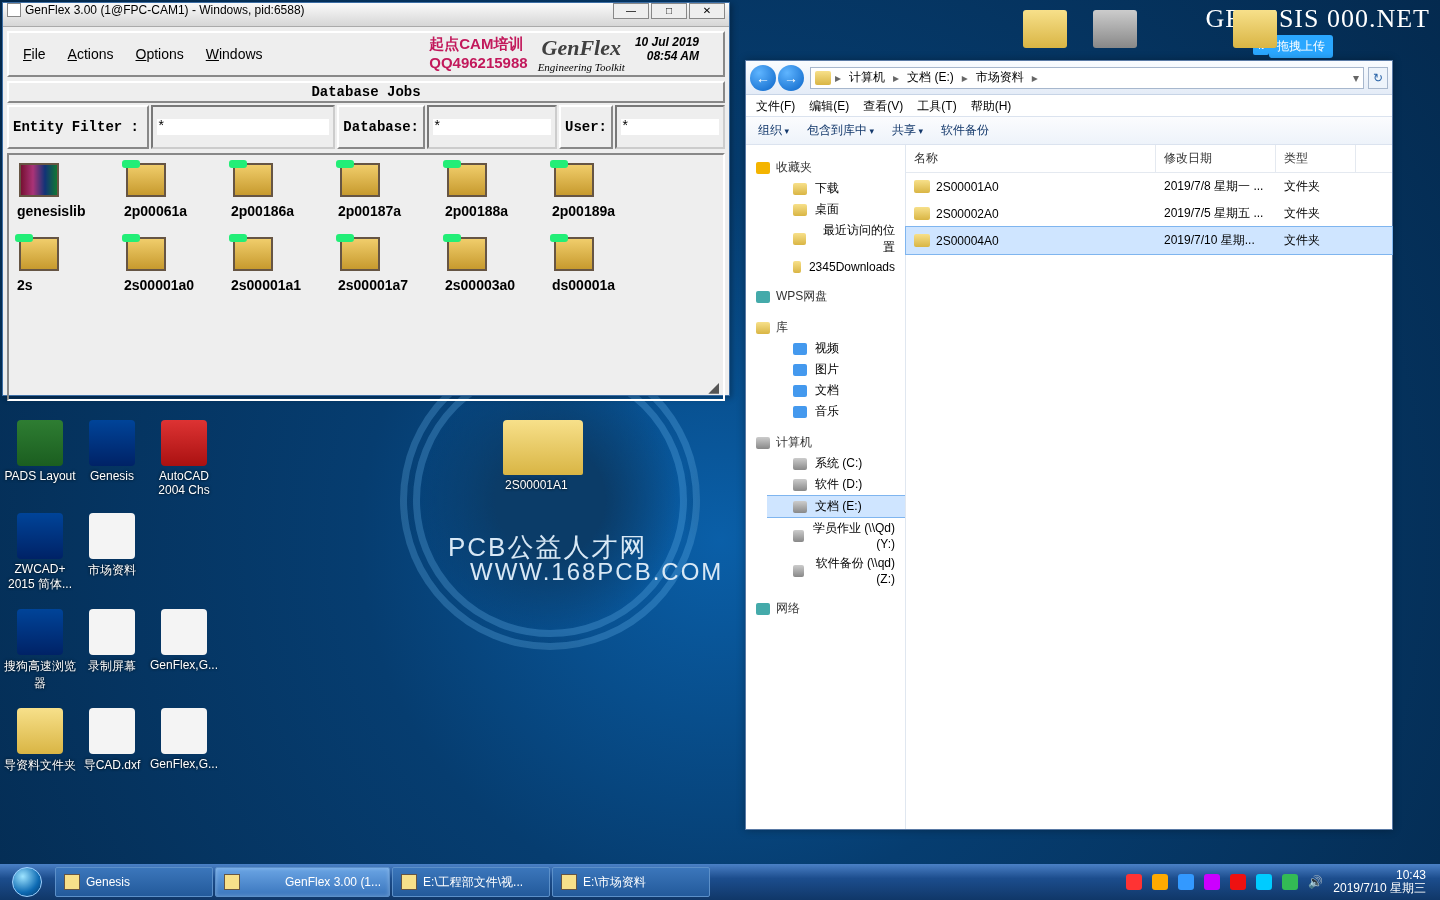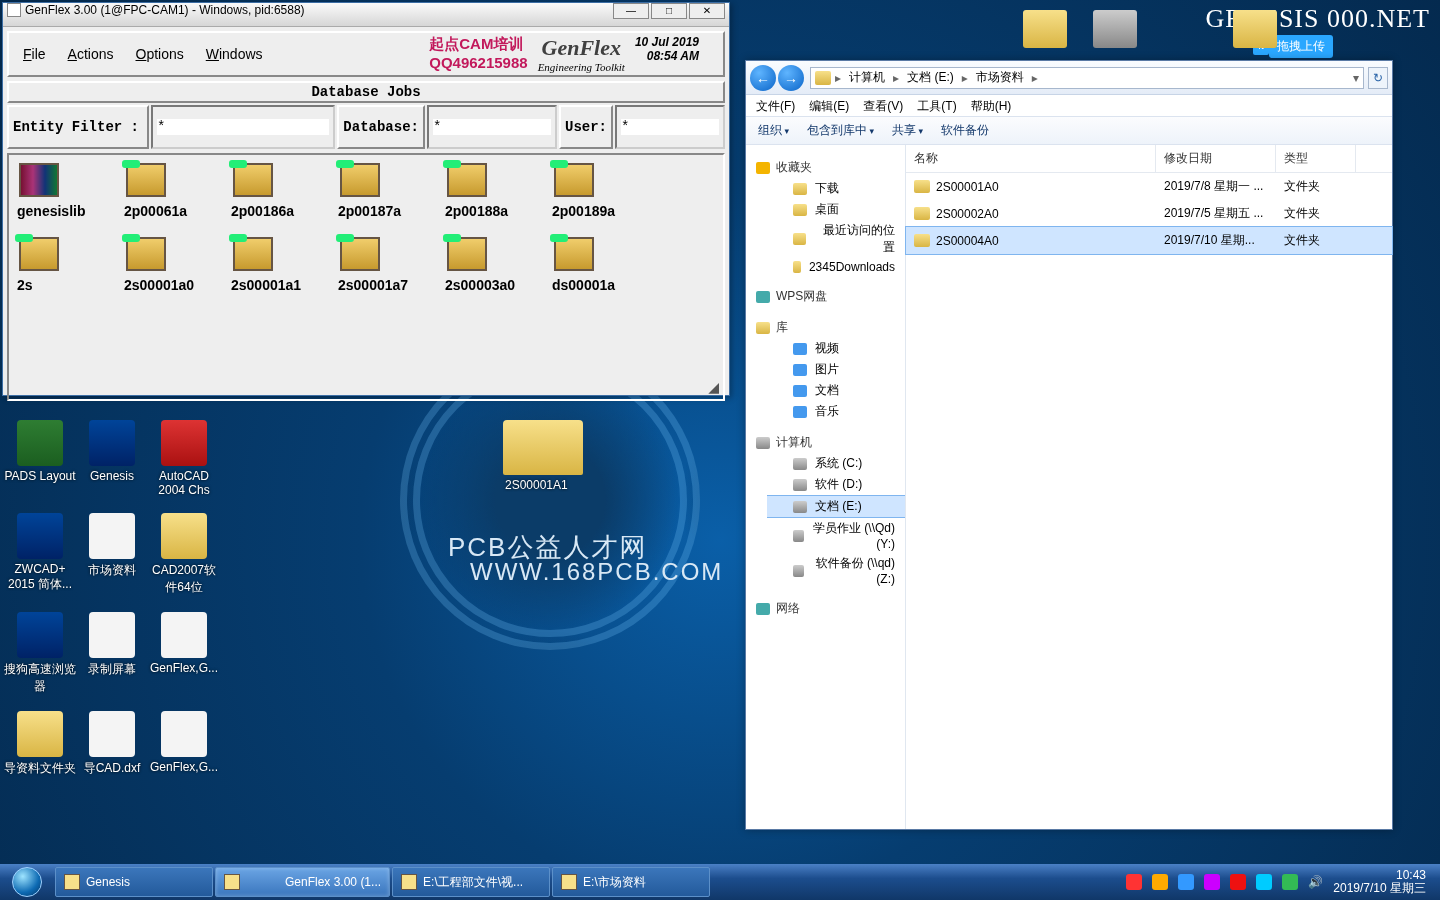--- a/index.html
+++ b/index.html
@@ -140,24 +140,20 @@
       <div>AutoCAD 2004 Chs</div>
     </div>
     <div class="dicon" style="clear: left;">
       <div class="glyph app2"></div>
       <div>ZWCAD+ 2015 简体...</div>
     </div>
     <div class="dicon">
       <div class="glyph white"></div>
       <div>市场资料</div>
     </div>
-    <div class="dicon">
-      <div class="glyph folder"></div>
-      <div>CAD2007软件64位</div>
-    </div>
     <div class="dicon" style="clear: left;">
       <div class="glyph app2"></div>
       <div>搜狗高速浏览器</div>
     </div>
     <div class="dicon">
       <div class="glyph white"></div>
       <div>录制屏幕</div>
     </div>
     <div class="dicon">
       <div class="glyph white"></div>

